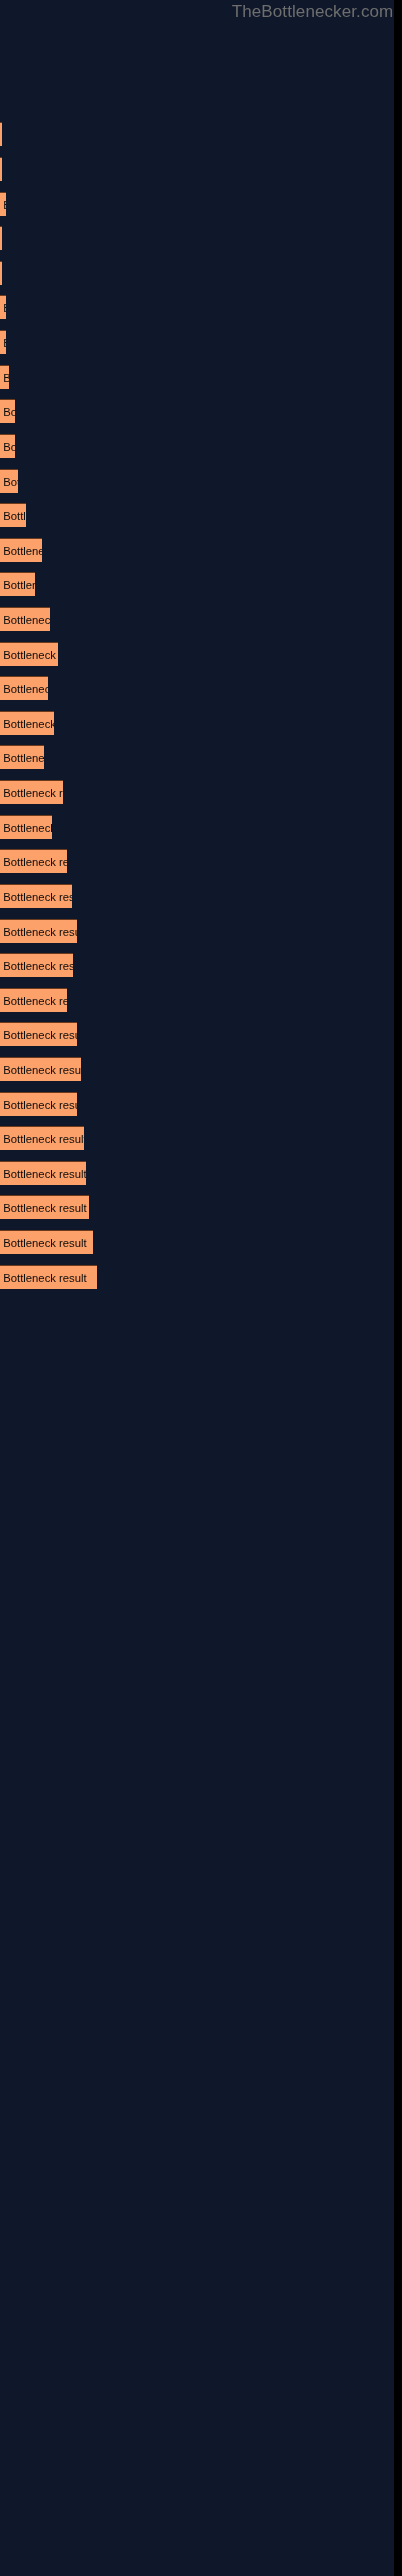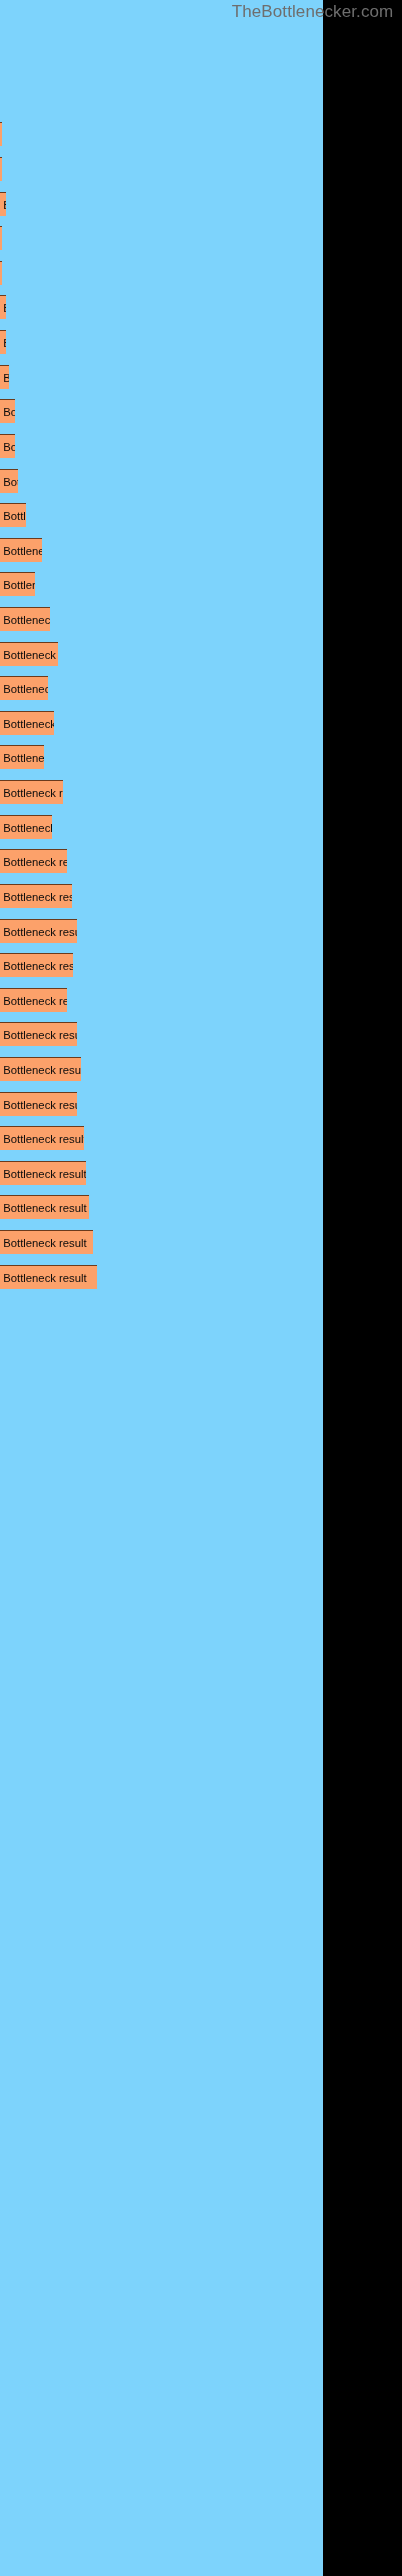--- a/index.html
+++ b/index.html
@@ -11,23 +11,23 @@
   body {
     width: 403px;
     height: 2576px;
     position: relative;
     overflow: hidden;
     font-family: "Liberation Sans", sans-serif;
     -webkit-font-smoothing: antialiased;
   }
   #page-root {
     position: relative;
-    width: 323px;
+    width: 394px;
     height: 2576px;
-    background: #7dd3fc;
+    background: #0f172a;
   }
   .site-header {
     position: absolute;
     top: 0;
     left: 0;
     width: 403px;
     height: 32px;
     box-sizing: border-box;
     padding-right: 9.7px;
     display: flex;

